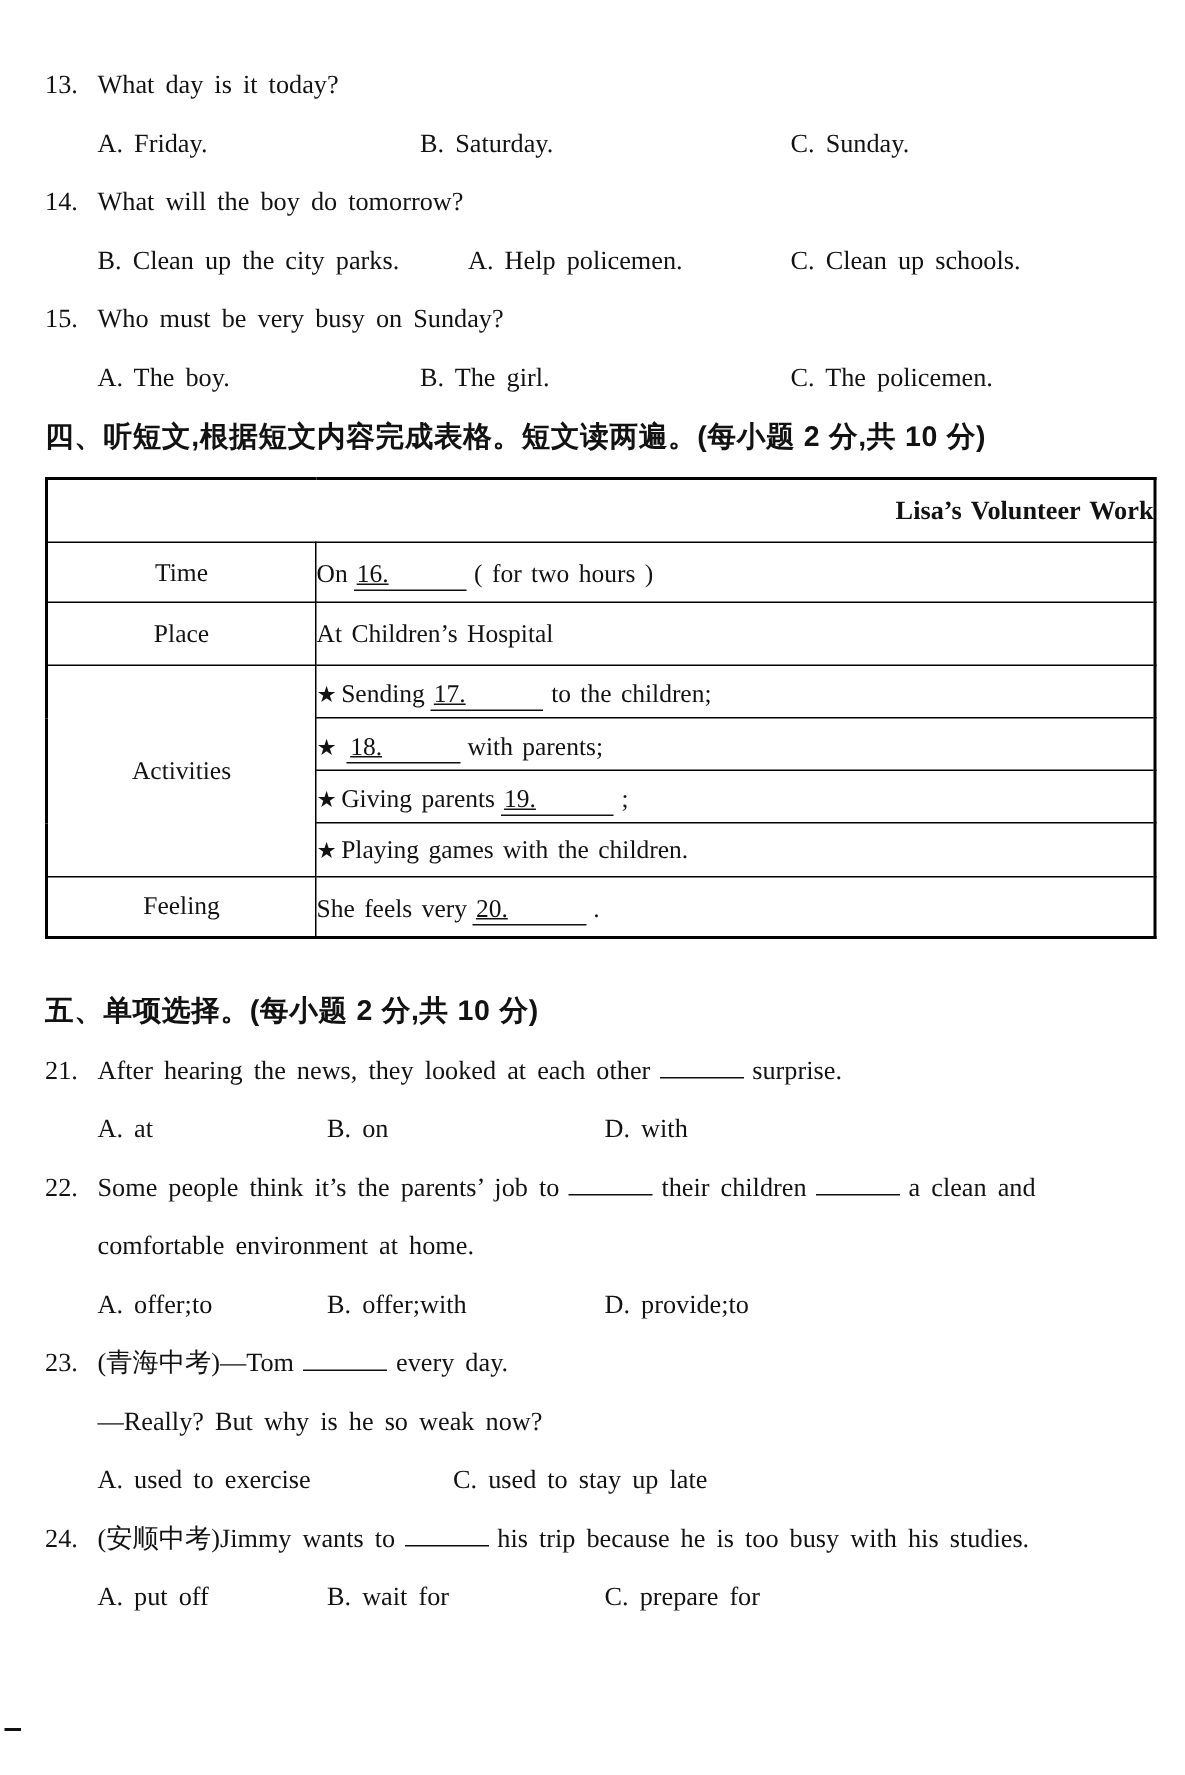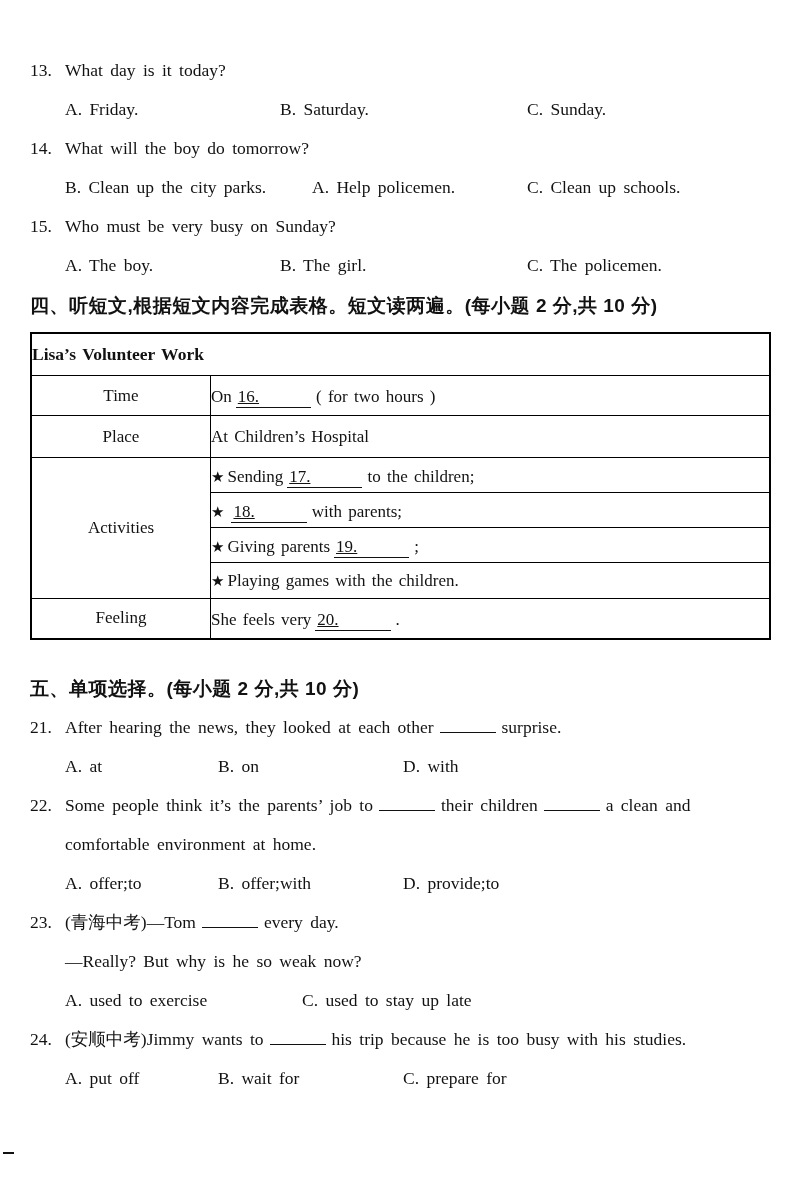--- a/index.html
+++ b/index.html
@@ -3,21 +3,21 @@
 <meta charset="utf-8">
 <style>
   html,body{margin:0;padding:0;background:#ffffff;}
   body{
     width:790px;height:1183px;position:relative;overflow:hidden;
     font-family:"Liberation Serif","DejaVu Serif",serif;
     font-size:17.5px;color:#121212;
   }
   .page{padding:45px 18px 0 30px;}
   .line{height:22px;line-height:22px;margin-bottom:17px;white-space:nowrap;}
-  .q-line{display:flex;margin-top:14px;}
+  .q-line{display:flex;}
   .qnum{flex:0 0 35px;}
   .qbody{white-space:nowrap;word-spacing:3px;}
   .cont{padding-left:35px;}              
   .opts{display:flex;padding-left:35px;word-spacing:3px;}
   .opts-w  .c1{width:215px;} .opts-w  .c2{width:247px;}
   .opts-4  .c1{width:153px;} .opts-4  .c2{width:185px;} .opts-4 .c3{width:187px;}
   .opts-3n .c1{width:237px;} .opts-3n .c2{width:272px;}
   .opts-3s .c1{width:153px;} .opts-3s .c2{width:185px;}
   .opt{flex:0 0 auto;}
   .h-sec{
@@ -29,21 +29,21 @@
     font-family:"Liberation Sans","DejaVu Sans",sans-serif;
     font-weight:700;font-size:22px;height:30px;line-height:30px;
     text-align:center;margin-bottom:32px;letter-spacing:1px;padding-left:20px;
   }
   .h5{margin-bottom:14px;}
   table.vtable{
     width:741px;border-collapse:collapse;border:2.5px solid #000;
     margin-bottom:36px;font-size:17px;
   }
   table.vtable td{border:1px solid #000;padding:0;}
-  td.t-title{height:41px;text-align:left;font-weight:700;font-size:17.5px;word-spacing:2px;}
+  td.t-title{height:41px;text-align:right;font-weight:700;font-size:17.5px;word-spacing:2px;}
   td.t-label{width:178px;text-align:center;}
   td.t-val{padding-left:12px;word-spacing:2px;}
   .r-time{height:40px;} .r-place{height:42px;}
   .r-act{height:35px;} .r-act4{height:36px;} .r-feel{height:40px;}
   .blank-num{
     display:inline-block;border-bottom:1.2px solid #111;
     padding:0 52px 1px 2px;margin:4px 5px 0 4px;line-height:19px;text-decoration:underline;
   }
   .blank{
     display:inline-block;width:56px;border-bottom:1.2px solid #111;

